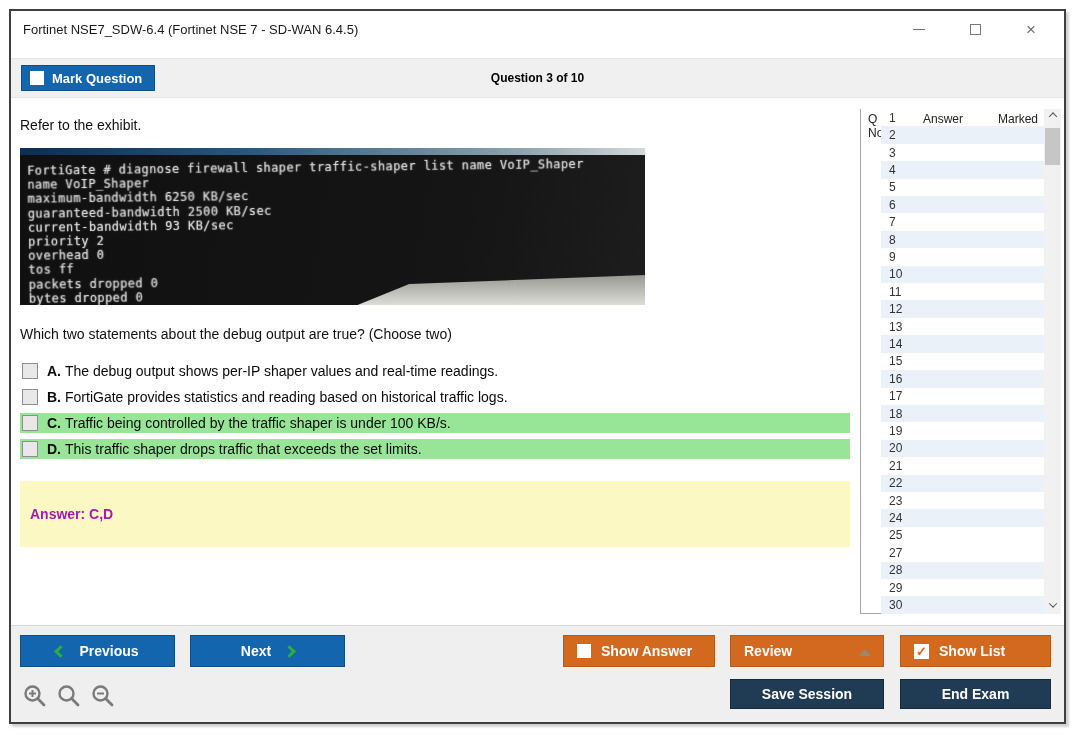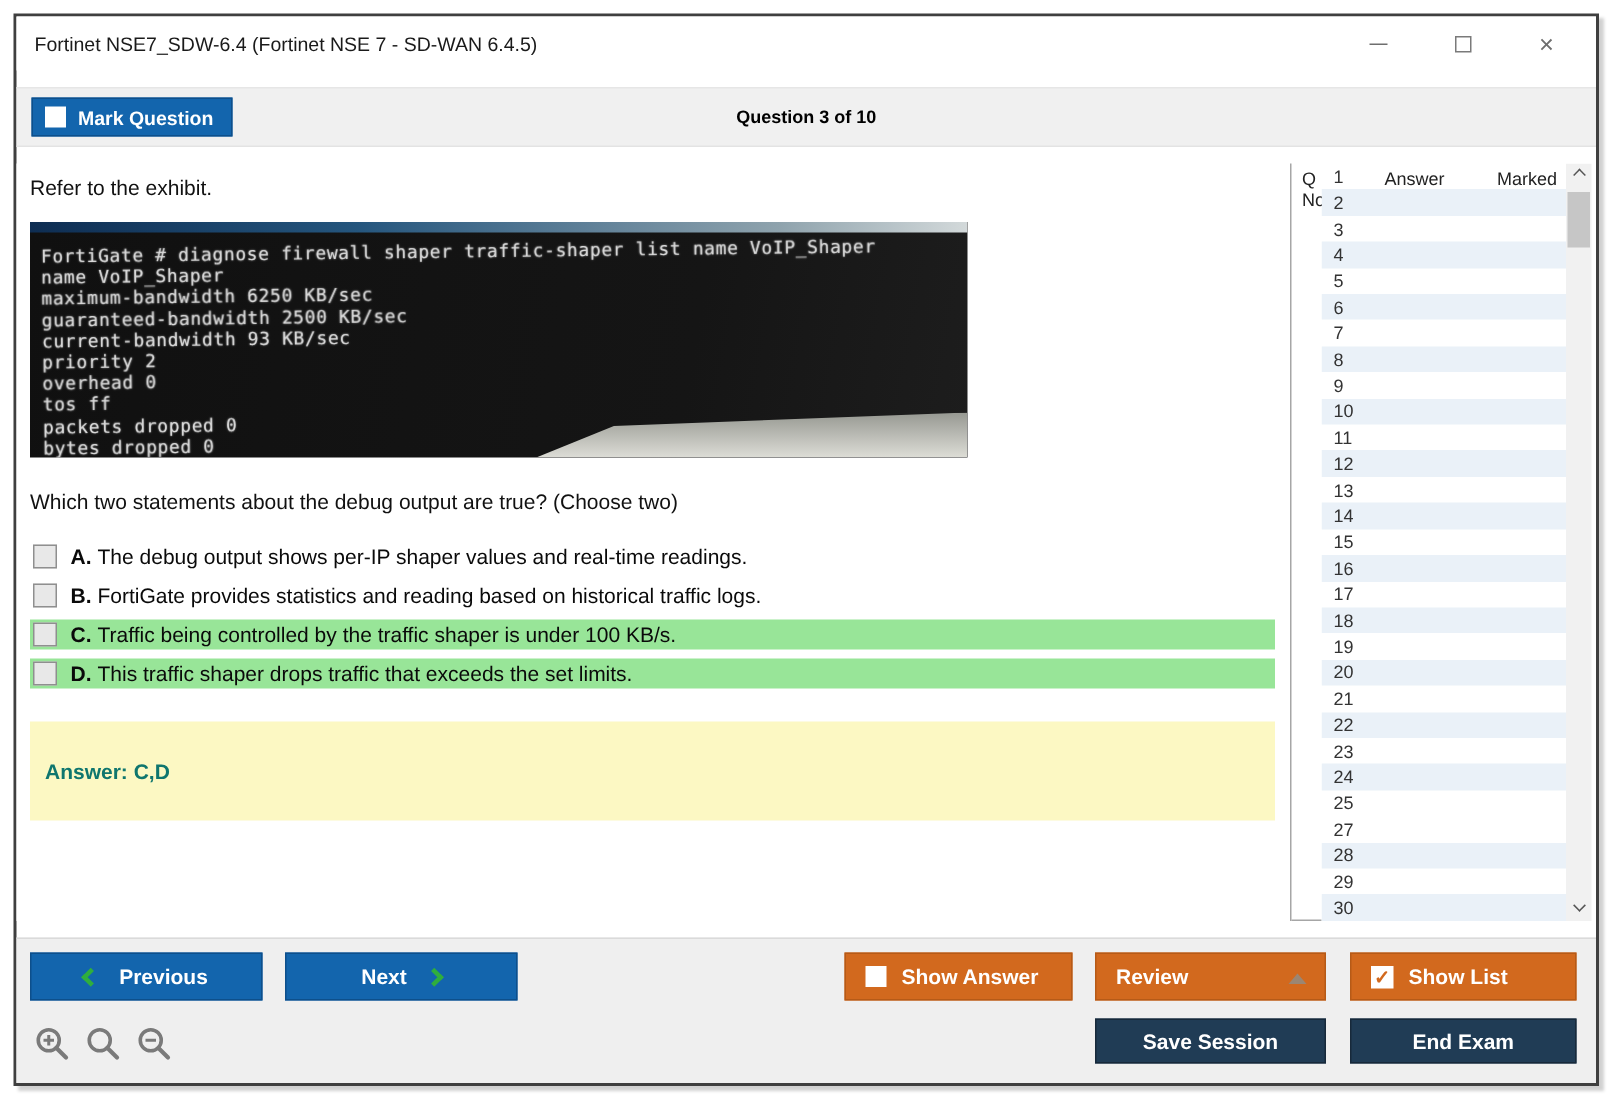--- a/index.html
+++ b/index.html
@@ -58,21 +58,21 @@
   
   .options { margin-top: 18px; }
   .option { width: 830px; height: 20px; display: flex; align-items: center; gap: 9px; margin-bottom: 6px; padding-left: 2px; cursor: pointer; }
   .option.highlighted { background: #98e598; }
   .opt-cb { width: 16px; height: 16px; flex: 0 0 16px; background: #e8e8e8; border: 1px solid #8f8f8f; }
   .opt-text { font-size: 14px; color: #0a0a0a; white-space: nowrap; }
   .opt-letter { font-weight: bold; margin-right: 4px; }
 
   
   .answer-box { margin-top: 22px; width: 830px; height: 66px; background: #fcf8c3;
-    display: flex; align-items: center; padding-left: 10px; font-weight: bold; font-size: 14px; color: #0f766e; text-align: center; }
+    display: flex; align-items: center; padding-left: 10px; font-weight: bold; font-size: 14px; color: #a21caf; text-align: center; }
 
   
   .sidebar { flex: 0 0 204px; width: 204px; border-left: 1px solid #a6a6a6; display: flex; flex-direction: row; background: #fff; }
   .sb-header { flex: 0 0 20px; position: relative; border-bottom: 1px solid #a6a6a6; font-size: 12px; color: #222; }
   .sb-header span { position: absolute; top: 3px; }
   .sb-col1 { left: 7px; } .sb-col2 { left: 62px; } .sb-col3 { left: 137px; }
   .qlist { flex: 1 1 auto; position: relative; display: flex; flex-direction: column; overflow: hidden; }
   .qrow { flex: 1 1 auto; display: flex; align-items: center; padding-left: 8px; font-size: 12px; color: #333; cursor: pointer; }
   .qrow.alt { background: #eaf1f8; }
 

